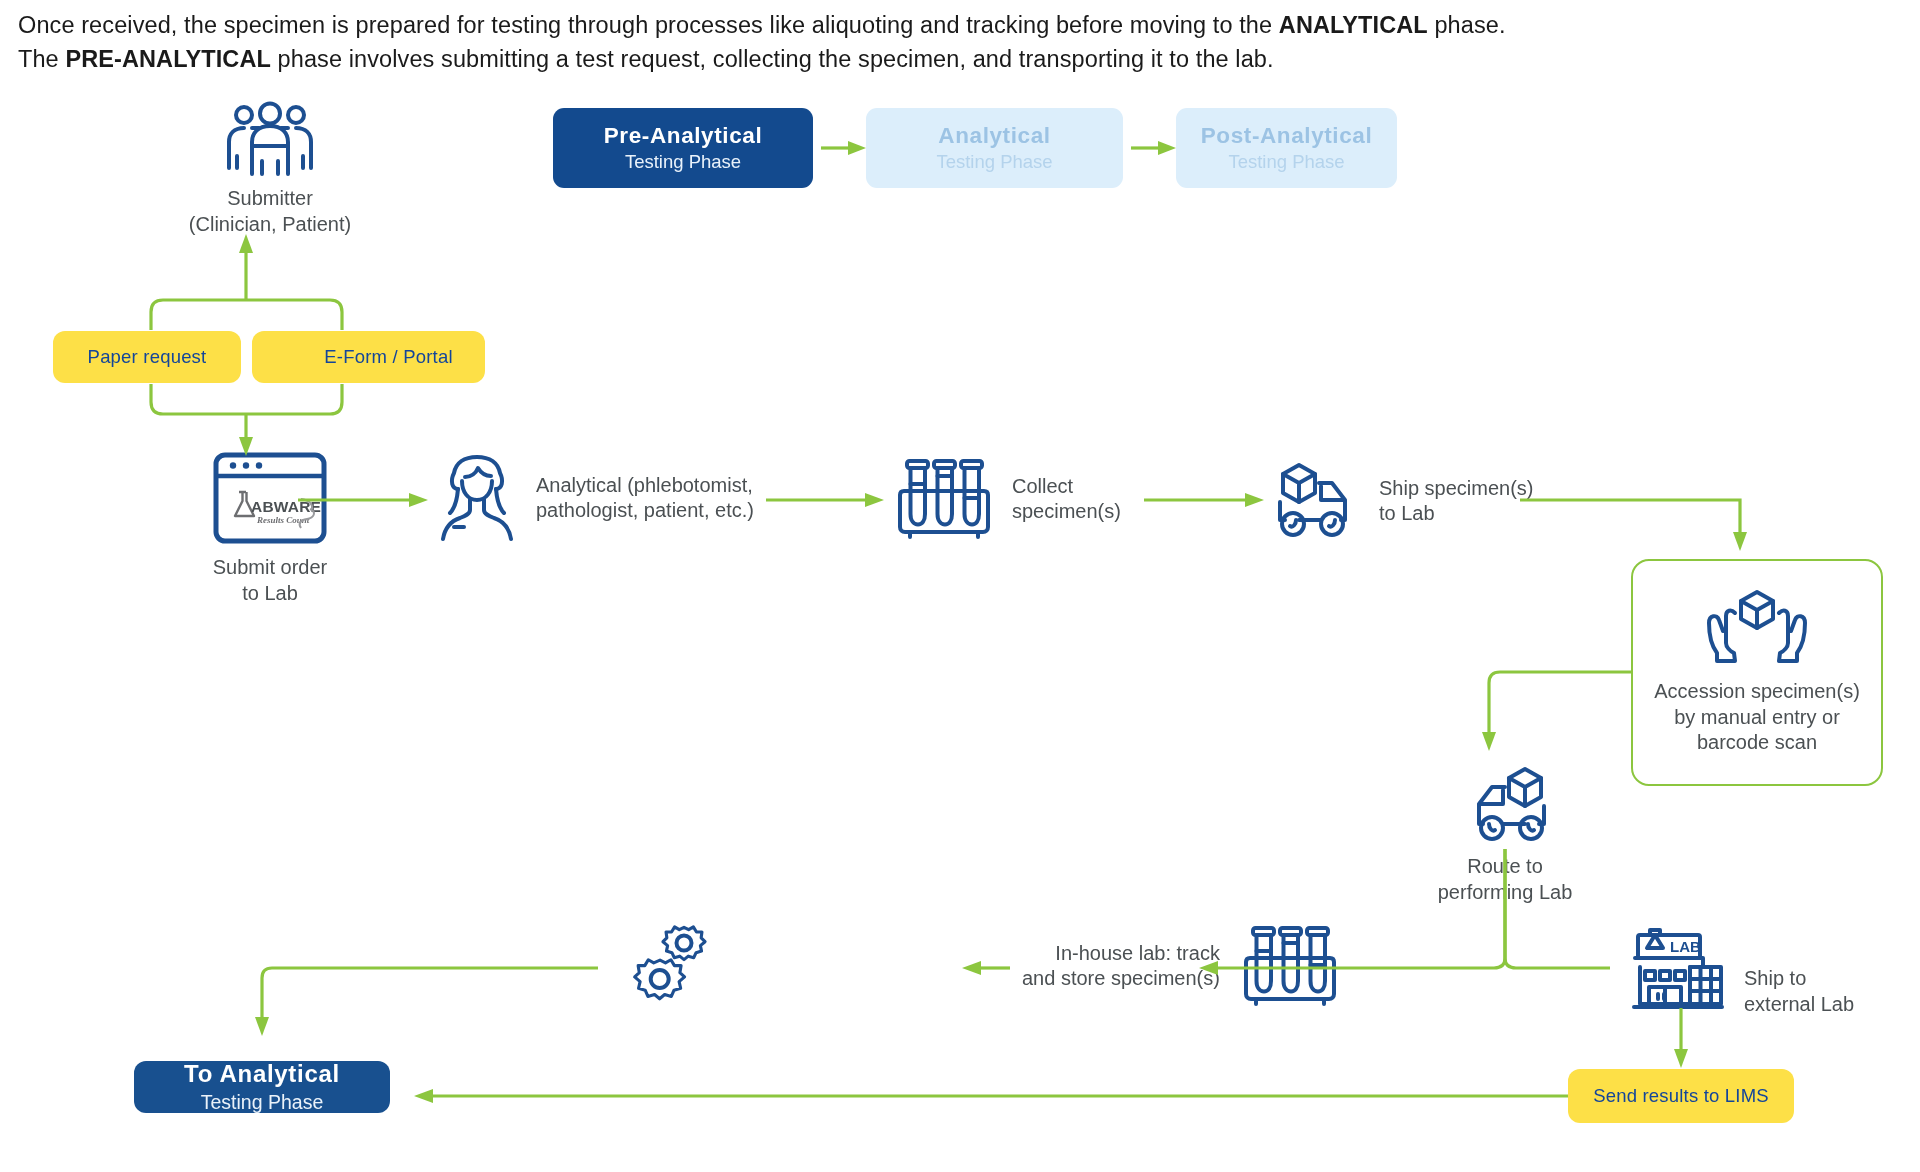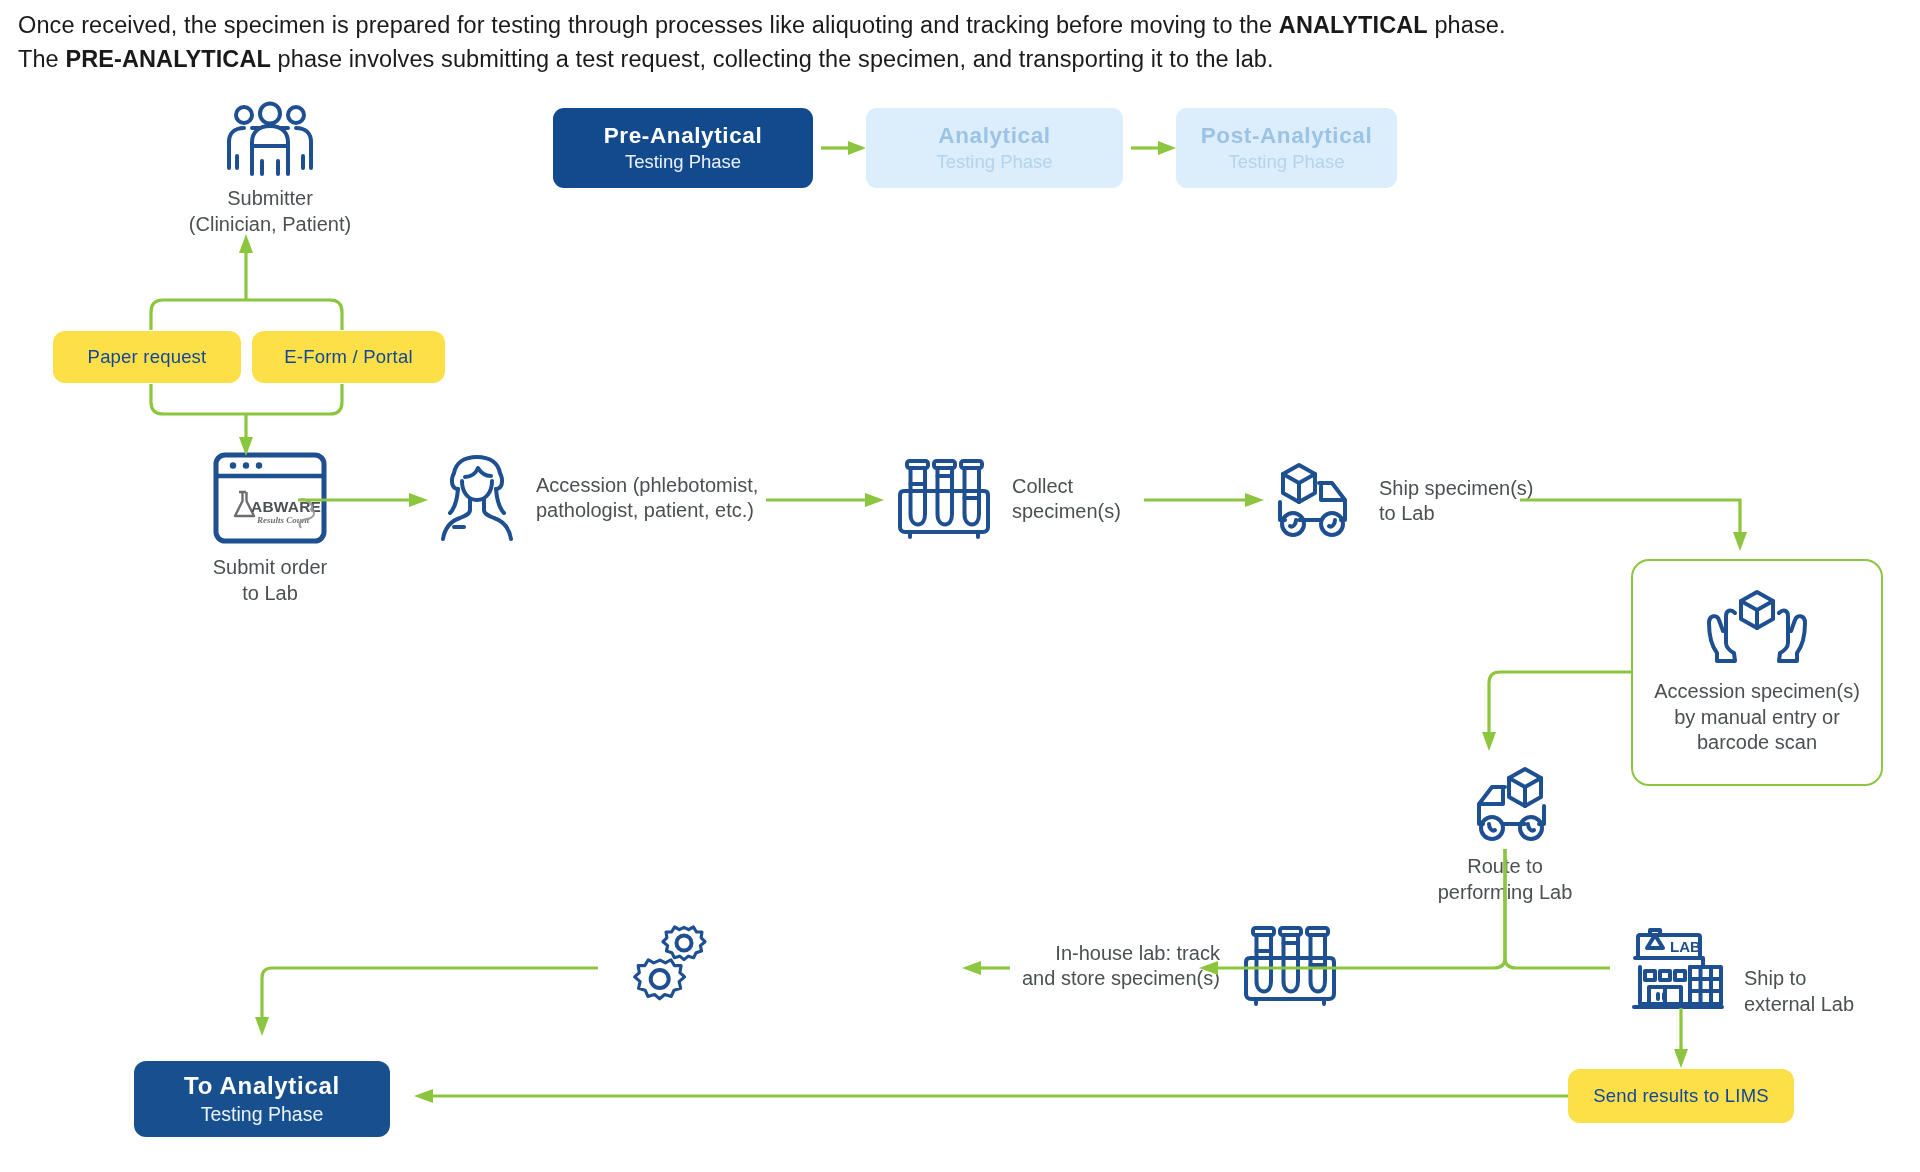--- a/index.html
+++ b/index.html
@@ -93,21 +93,21 @@
   </div>
   <div class="cap" style="margin-top:10px;">
     <div>Submitter</div>
     <div>(Clinician, Patient)</div>
   </div>
 </div>
 
 <div class="abs chip" style="left:53px;top:331px;width:188px;height:52px;">
   <span>Paper request</span>
 </div>
-<div class="abs chip" style="left:252px;top:331px;width:193px;height:52px;">
+<div class="abs chip" style="left:252px;top:331px;width:193px;height:52px;padding-left:40px;">
   <span>E-Form / Portal</span>
 </div>
 
 <div class="abs" style="left:160px;top:452px;width:220px;">
   <div style="display:flex;justify-content:center;">
     <svg width="114" height="92" viewBox="0 0 114 92">
       <rect x="3" y="3" width="108" height="86" rx="9" fill="none" stroke="#1d4f91" stroke-width="5"></rect>
       <path d="M3 24 L111 24" stroke="#1d4f91" stroke-width="4.5"></path>
       <circle cx="20" cy="13.5" r="3.2" fill="#1d4f91"></circle>
       <circle cx="33" cy="13.5" r="3.2" fill="#1d4f91"></circle>
@@ -131,21 +131,21 @@
     <path class="nav-thin" d="M18 34 C12 34 10 26 14 18 C16 8 24 2 37 2 C50 2 58 8 60 18 C64 26 62 34 56 34"></path>
     <path class="nav-thin" d="M22 26 C22 37 28 45 37 45 C46 45 52 37 52 26"></path>
     <path class="nav-thin" d="M25 22 C31 22 36 18 38 13 C41 18 46 21 51 21"></path>
     <path class="nav-thin" d="M18 34 C17 46 14 54 10 58"></path>
     <path class="nav-thin" d="M56 34 C57 46 60 54 64 58"></path>
     <path class="nav-thin" d="M30 44 L30 55 C30 59 25 61 20 63 C11 66 5 72 3 84"></path>
     <path class="nav-thin" d="M44 44 L44 55 C44 59 49 61 54 63 C63 66 69 72 71 84"></path>
     <path class="nav-thin" d="M14 72 L24 72"></path>
   </svg>
   <div class="cap l" style="margin-left:22px;">
-    <div>Accession (phlebotomist,</div>
+    <div>Analytical (phlebotomist,</div>
     <div>pathologist, patient, etc.)</div>
   </div>
 </div>
 
 <div class="abs" style="left:898px;top:458px;display:flex;align-items:center;">
   <svg width="92" height="82" viewBox="0 0 92 82">
     <rect class="nav-thin" x="9" y="3" width="21" height="7" rx="2.5"></rect>
     <rect class="nav-thin" x="36" y="3" width="21" height="7" rx="2.5"></rect>
     <rect class="nav-thin" x="63" y="3" width="21" height="7" rx="2.5"></rect>
     <path class="nav-thin" d="M12.5 10 L12.5 56 C12.5 63 16 66.5 20 66.5 C24 66.5 27 63 27 56 L27 10"></path>
@@ -269,21 +269,21 @@
       <path class="nav-thin" d="M0,-28 L7,-24.5 L14,-28.5 L18.5,-21 L27,-21 L25.5,-12 L31.5,-6.5 L24.5,-0.5 L26.5,8 L18,10.5 L14.5,18.5 L6,16 L-0.5,21.5 L-7,16 L-15.5,18.5 L-19,10.5 L-27.5,8 L-25.5,-0.5 L-32.5,-6.5 L-26.5,-12 L-28,-21 L-19.5,-21 L-15,-28.5 L-8,-24.5 Z" transform="scale(0.78)"></path>
       <circle class="nav-thin" cx="-0.3" cy="-3" r="9"></circle>
     </g>
   </svg>
 </div>
 
 <div class="abs chip" style="left:1568px;top:1069px;width:226px;height:54px;">
   <span>Send results to LIMS</span>
 </div>
 
-<div class="abs darkbox" style="left:134px;top:1061px;width:256px;height:76px;">
+<div class="abs darkbox" style="left:134px;top:1061px;width:256px;height:52px;">
   <div class="d-title">To Analytical</div>
   <div class="d-sub">Testing Phase</div>
 </div>
 
 <svg class="abs" id="arrows" viewBox="0 0 1920 1172">
 
   <g>
     <line class="ar" x1="821" y1="148" x2="851" y2="148"></line>
     <polygon class="arf" points="848,141 866,148 848,155"></polygon>
   </g>

